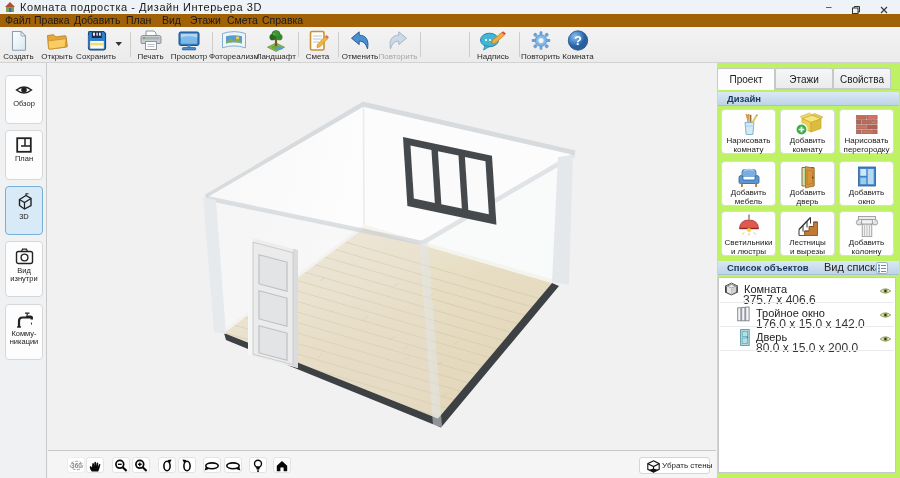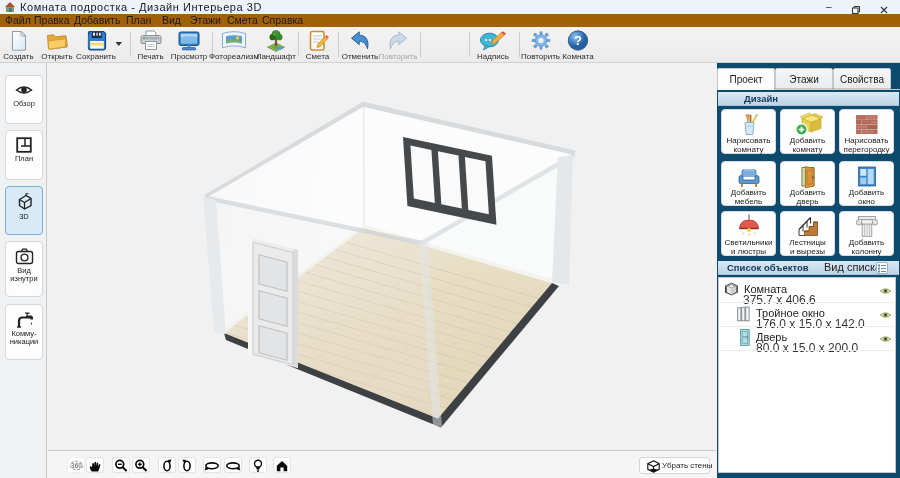--- a/index.html
+++ b/index.html
@@ -19,21 +19,21 @@
 .sbtn.sel{background:#d8eaf8;border:1px solid #77b0d7}
 .sbtn svg{display:block;margin:6px auto 0}
 .sbtn .lb{margin-top:2px;margin-bottom:5px;line-height:8px}
 #viewport{position:absolute;left:48px;top:63px;width:668px;height:415px;background:#f1f1f2}
 #bottombar{position:absolute;left:48px;top:450px;width:668px;height:28px;background:#f5f5f6;border-top:1px solid #c9c9c9}
 .bbtn{position:absolute;top:6px;width:18px;height:16px;background:#fff;border:1px solid #e3e3e3;border-radius:3px}
 .bbtn svg{display:block;margin:1px auto 0}
 #removewalls{position:absolute;left:591px;top:6px;width:71px;height:17px;background:#fff;border:1px solid #d5d5d5;border-radius:3px;font-size:8px;color:#222;white-space:nowrap}
 #removewalls svg{position:absolute;left:7px;top:2px}
 #removewalls span{position:absolute;left:22px;top:3px}
-#rightpanel{position:absolute;left:717px;top:63px;width:183px;height:415px;background:#0c4a6e}
+#rightpanel{position:absolute;left:717px;top:63px;width:183px;height:415px;background:#bef264}
 .rtab{position:absolute;top:5px;height:21px;width:58px;text-align:center;font-size:10px;color:#222;line-height:21px;background:linear-gradient(#f5f6f7,#e9ebec);border:1px solid #c6c8ca;border-radius:2px 2px 0 0}
 .rtab.sel{background:#fdfdfe;height:22px;border-bottom:none;z-index:2}
 #tabline{position:absolute;left:0;top:26px;width:183px;height:1px;background:#c6c8ca}
 .hdr{position:absolute;left:1px;width:181px;height:14px;background:linear-gradient(#dae8f4,#bed4e8);border-bottom:1px solid #a9bfd4;font-size:9.5px;font-weight:bold;color:#16385c;line-height:13px}
 .gbtn{position:absolute;width:55px;height:45px;background:#fefefe;border:1px solid #d9dbdd;border-radius:4px;text-align:center;font-size:8px;color:#1a1a1a}
 .gbtn svg{display:block;margin:2px auto 0}
 .gbtn .lb{line-height:8.5px}
 #objlist{position:absolute;left:1px;top:214px;width:178px;height:196px;background:#fff;border:1px solid #c6c9cb}
 .oitem{position:absolute;left:0;width:176px}
 .oitem .nm{position:absolute;font-size:11px;color:#222}
@@ -448,21 +448,21 @@
         <path d="M2 9.8 L6.5 12.2 L11 9.8 L6.5 8.6 Z" fill="#111"></path>
       </svg>
       <span>Убрать стены</span>
     </div>
 </div>
 <div id="rightpanel">
   <div class="rtab sel" style="left:0px">Проект</div>
   <div class="rtab" style="left:58px">Этажи</div>
   <div class="rtab" style="left:116px">Свойства</div>
   <div id="tabline"></div>
-  <div class="hdr" style="top:29px;padding-left:26px">Дизайн</div>
+  <div class="hdr" style="top:29px;padding-left:9px">Дизайн</div>
   <div class="gbtn" style="left:4px;top:46px">
       <svg width="26" height="25" id="g-draw" viewBox="0 0 26 25">
         <path d="M9 10.5 h9 l-1.2 12 h-6.6 Z" fill="#d3e9f4" stroke="#85b3cc" stroke-width="1"></path>
         <path d="M9.4 14 h8.2" stroke="#aacfe2" stroke-width="1"></path>
         <path d="M12 10 L10 2.2 l1.8 1 L13 2 Z" fill="#e8a23c" stroke="#b57a20" stroke-width="0.6"></path>
         <path d="M14.5 10 V2.8" stroke="#9c6a35" stroke-width="1.8"></path>
         <path d="M16.5 10.5 L20.5 3.5" stroke="#e5c44e" stroke-width="1.8"></path>
         <path d="M20 3 l1.6 -0.8 -0.5 1.8 Z" fill="#444"></path>
       </svg>
       <div class="lb">Нарисовать<br>комнату</div>

